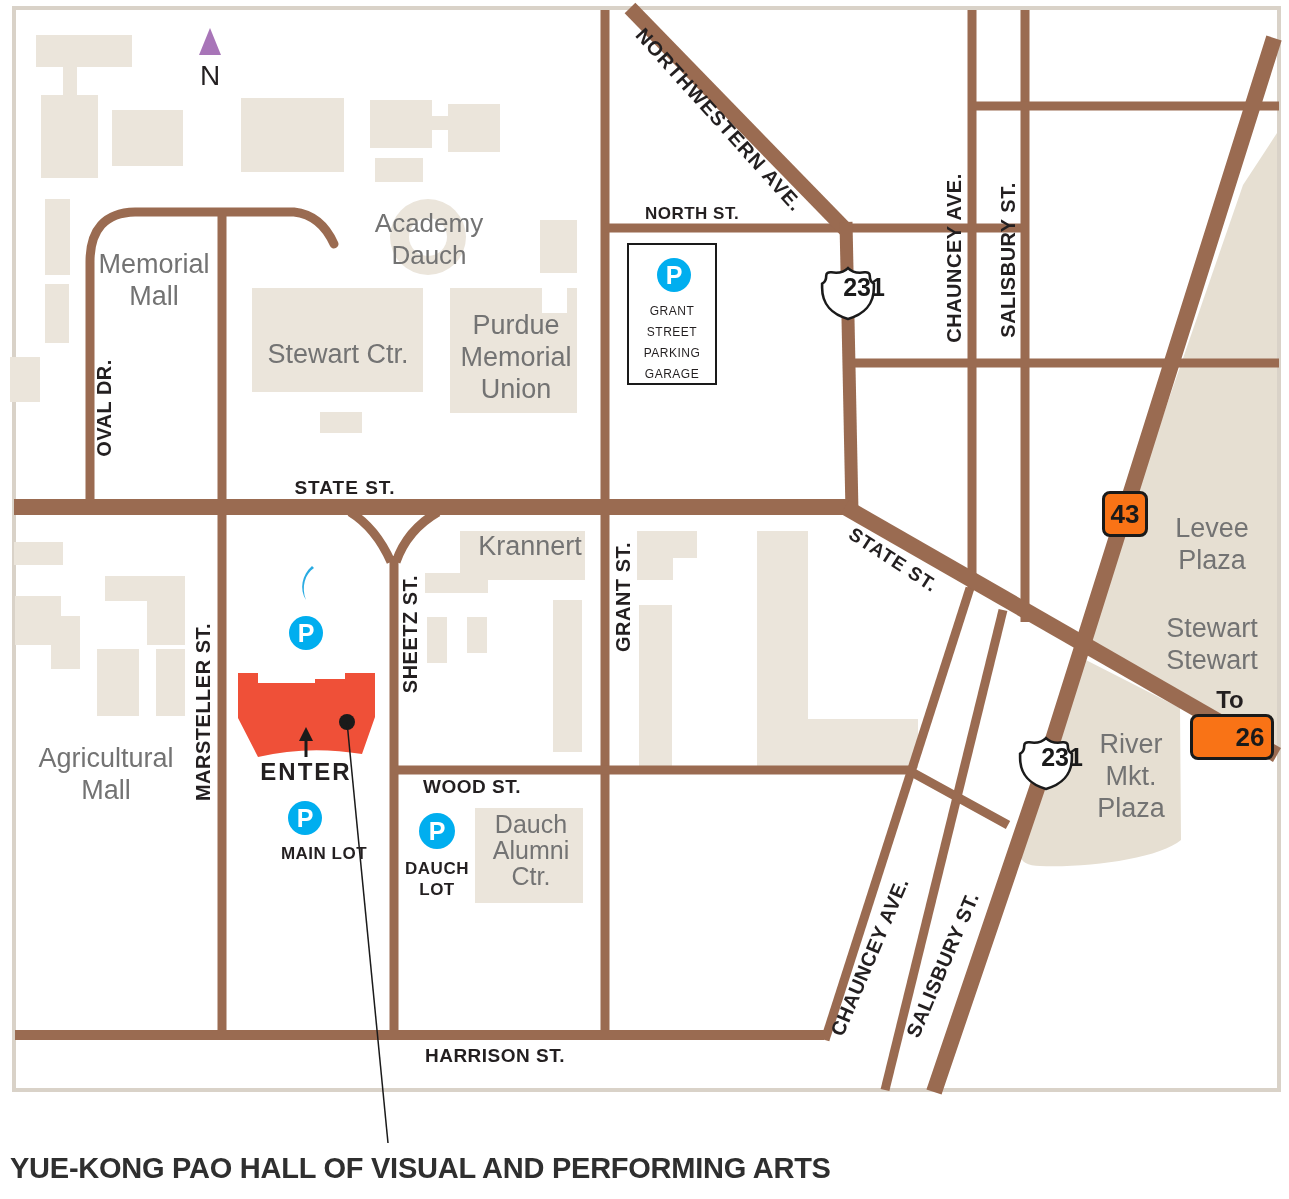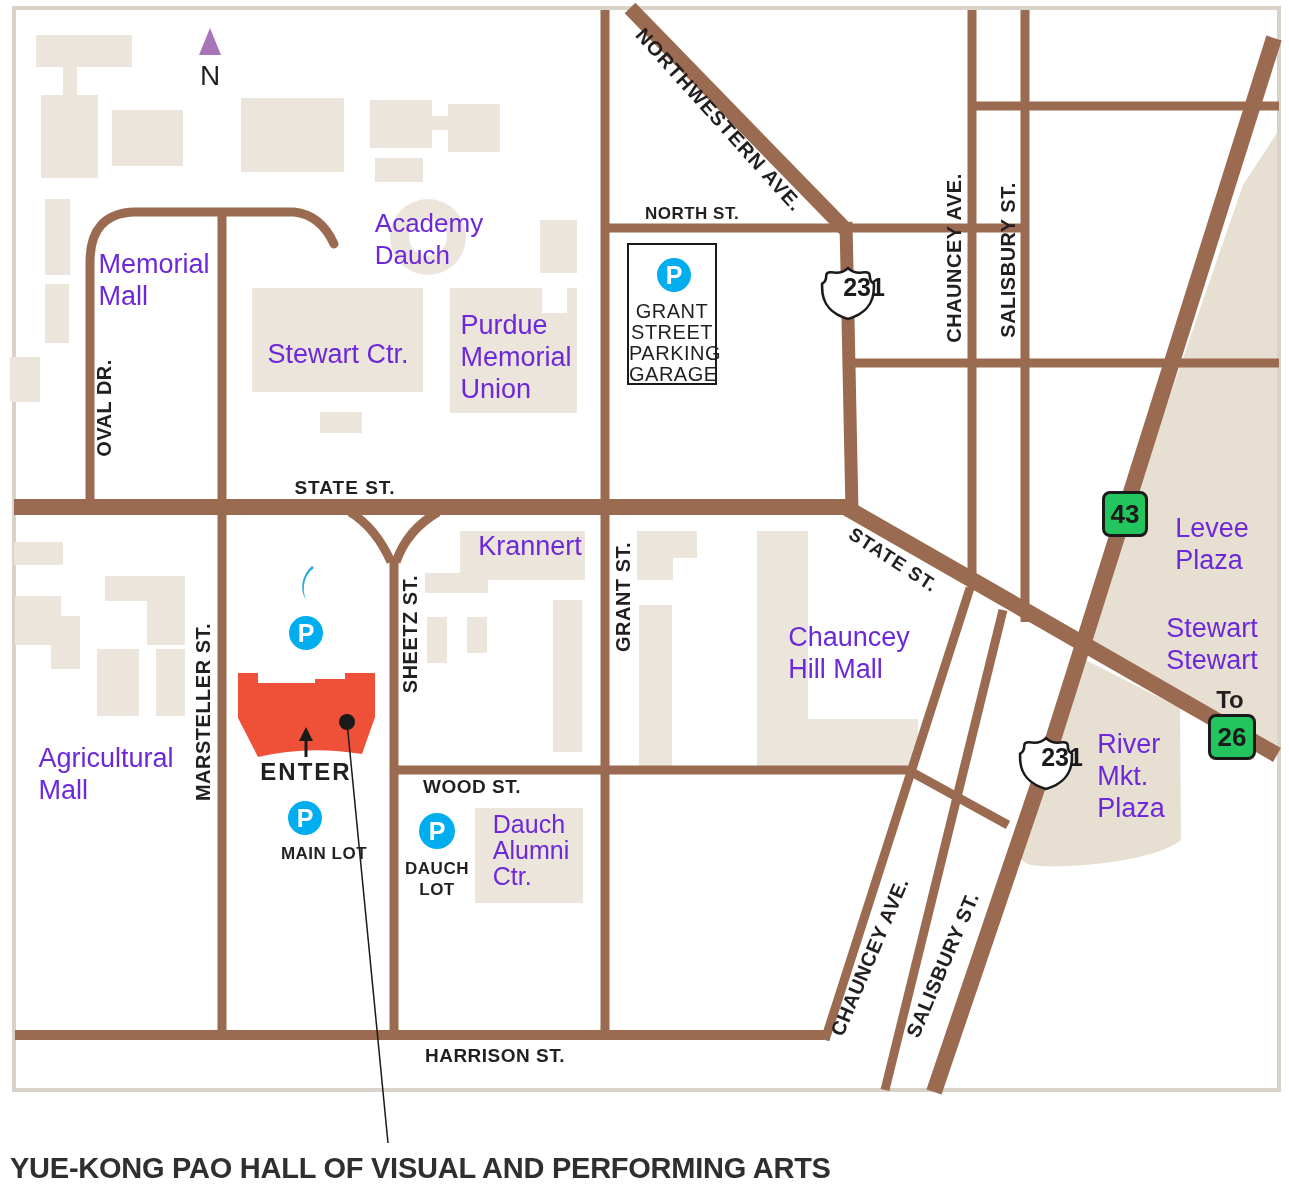--- a/index.html
+++ b/index.html
@@ -1,36 +1,36 @@
 <!DOCTYPE html>
 <html><head>
 <meta charset="utf-8">
 <style>
   html,body{margin:0;padding:0;background:#fff;}
   .map-wrap{position:relative;width:1289px;height:1199px;background:#fff;overflow:hidden;
             font-family:"Liberation Sans", sans-serif;}
   .map-wrap svg{position:absolute;left:0;top:0;}
   .lbl{position:absolute;white-space:nowrap;transform:translate(-50%,-50%);color:#231f20;}
   .street{font-weight:bold;letter-spacing:.5px;}
-  .place{color:#6d28d9;text-align:left;font-size:27px;line-height:32px;}
+  .place{color:#737373;text-align:center;font-size:27px;line-height:32px;}
   .vert{transform:translate(-50%,-50%) rotate(-90deg);}
   .p-circle{position:absolute;width:34px;height:34px;border-radius:50%;background:#00AEEF;
             color:#fff;font-weight:bold;font-size:25px;display:flex;align-items:center;
             justify-content:center;transform:translate(-50%,-50%);}
-  .sq-shield{position:absolute;transform:translate(-50%,-50%);width:40px;height:40px;background:#22c55e;
+  .sq-shield{position:absolute;transform:translate(-50%,-50%);width:40px;height:40px;background:#f97316;
              border:3px solid #1a1a1a;border-radius:8px;display:flex;align-items:center;
              justify-content:center;font-weight:bold;font-size:26px;color:#1a1a1a;}
   .us-shield{position:absolute;transform:translate(-50%,-50%);width:58px;height:56px;}
   .us-shield svg{position:absolute;left:0;top:0;}
   .us-shield .num{position:absolute;left:16px;top:8px;width:100%;text-align:center;
                   font-weight:bold;font-size:25px;color:#1a1a1a;}
   .garage-box{position:absolute;left:627px;top:243px;width:90px;height:142px;background:#fff;
               border:2px solid #1a1a1a;box-sizing:border-box;text-align:center;}
   .garage-box .p-circle{left:45px;top:30px;}
-  .garage-lines{position:absolute;top:56px;width:100%;font-size:20px;line-height:21px;
+  .garage-lines{position:absolute;top:56px;width:100%;font-size:12px;line-height:21px;
                 color:#231f20;letter-spacing:.5px;}
   .lot-label{font-size:17px;font-weight:600;letter-spacing:.5px;text-align:center;line-height:21px;}
   .title{position:absolute;left:10px;top:1152px;font-size:29px;font-weight:bold;
          color:#2f2f2f;letter-spacing:-0.25px;white-space:nowrap;}
 </style>
 </head>
 <body>
 
 <div class="map-wrap">
 
@@ -165,24 +165,20 @@
       <div>Academy</div>
       <div>Dauch</div>
     </div>
   <div class="lbl place" style="left:338px;top:354px;">Stewart Ctr.</div>
   <div class="lbl place" style="left:516px;top:357px;">
       <div>Purdue</div>
       <div>Memorial</div>
       <div>Union</div>
     </div>
   <div class="lbl place" style="left:530px;top:546px;">Krannert</div>
-  <div class="lbl place" style="left:849px;top:653px;">
-      <div>Chauncey</div>
-      <div>Hill Mall</div>
-    </div>
   <div class="lbl place" style="left:106px;top:774px;">
       <div>Agricultural</div>
       <div>Mall</div>
     </div>
   <div class="lbl place" style="left:1212px;top:544px;">
       <div>Levee</div>
       <div>Plaza</div>
     </div>
   <div class="lbl place" style="left:1212px;top:644px;">
       <div>Stewart</div>
@@ -235,17 +231,17 @@
     <div class="num">231</div>
   </div>
   <div class="us-shield" style="left:1046px;top:763px;">
     <svg width="58" height="56" viewBox="0 0 56 54">
       <path d="M28,3 C24,7 18,8 12,7 C9,6.5 7,8 7,10 C7,14 5,17 3,18 L3,22 C3,38 13,48 28,52 C43,48 53,38 53,22 L53,18 C51,17 49,14 49,10 C49,8 47,6.5 44,7 C38,8 32,7 28,3 Z" fill="#fff" stroke="#1a1a1a" stroke-width="2.5"></path>
     </svg>
     <div class="num">231</div>
   </div>
   <div class="sq-shield" style="left:1125px;top:514px;">43</div>
   <div class="lbl" style="left:1230px;top:700px;font-size:24px;font-weight:bold;">To</div>
-  <div class="sq-shield" style="left:1232px;top:737px;width:42px;height:40px;">26</div>
+  <div class="sq-shield" style="left:1232px;top:737px;width:42px;height:40px;padding-left:36px;">26</div>
 
   <div class="title">YUE-KONG PAO HALL OF VISUAL AND PERFORMING ARTS</div>
 
 </div>
 
 </body></html>

